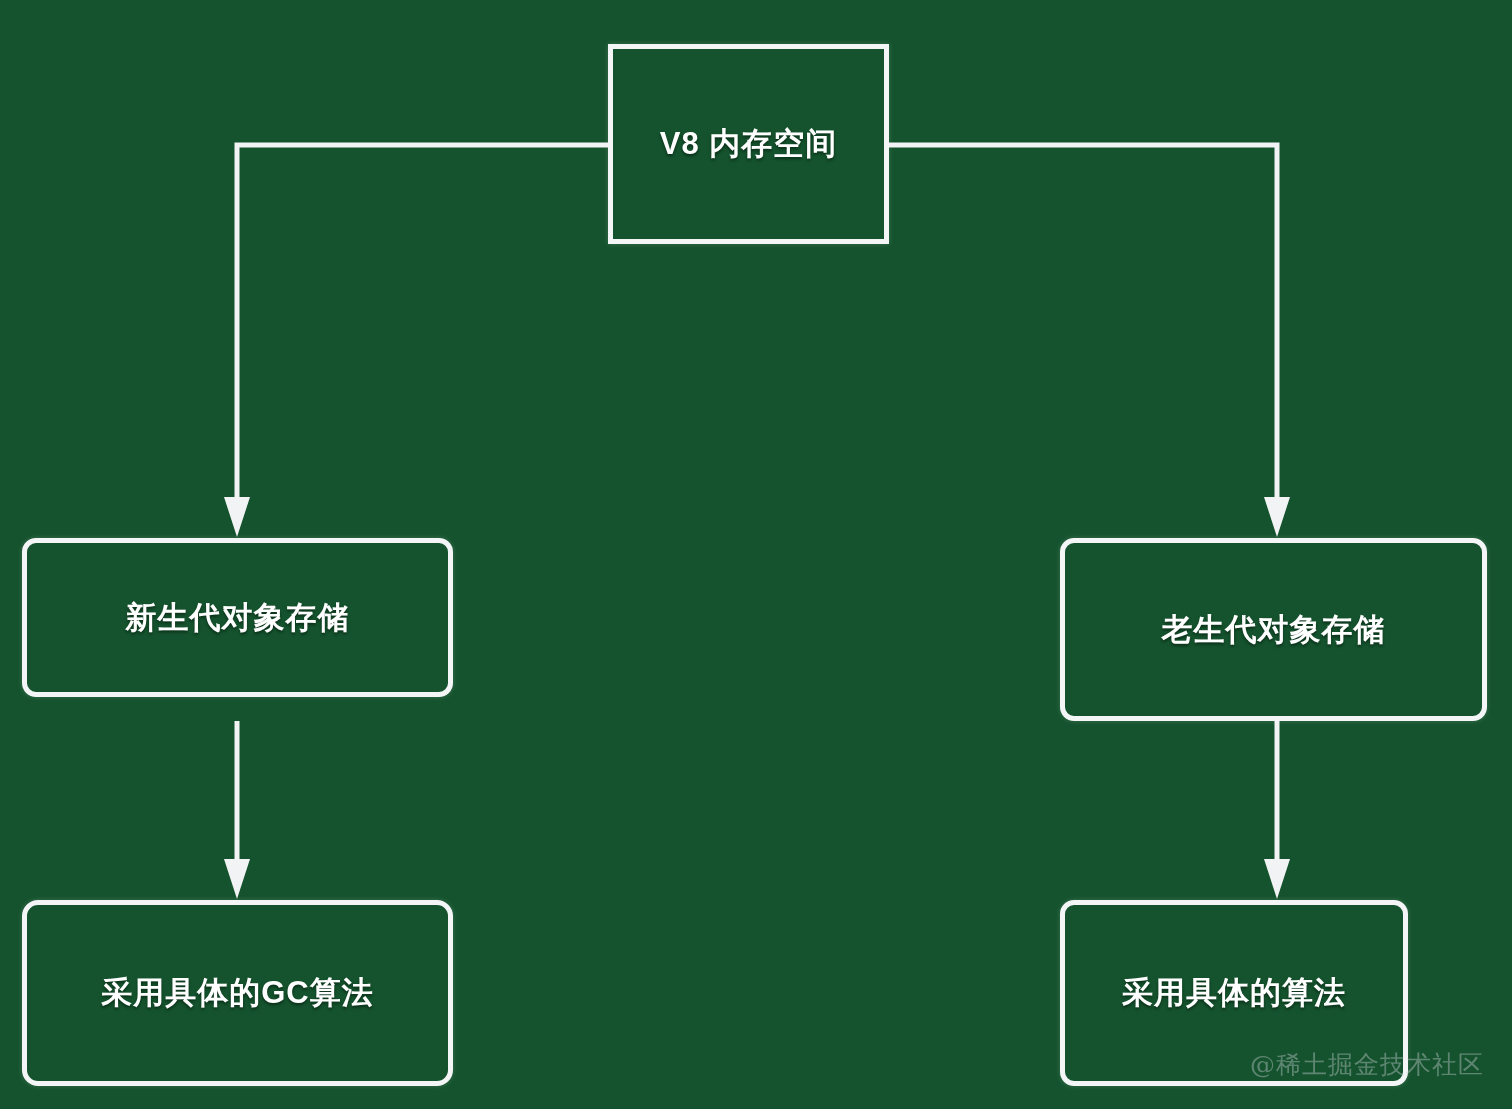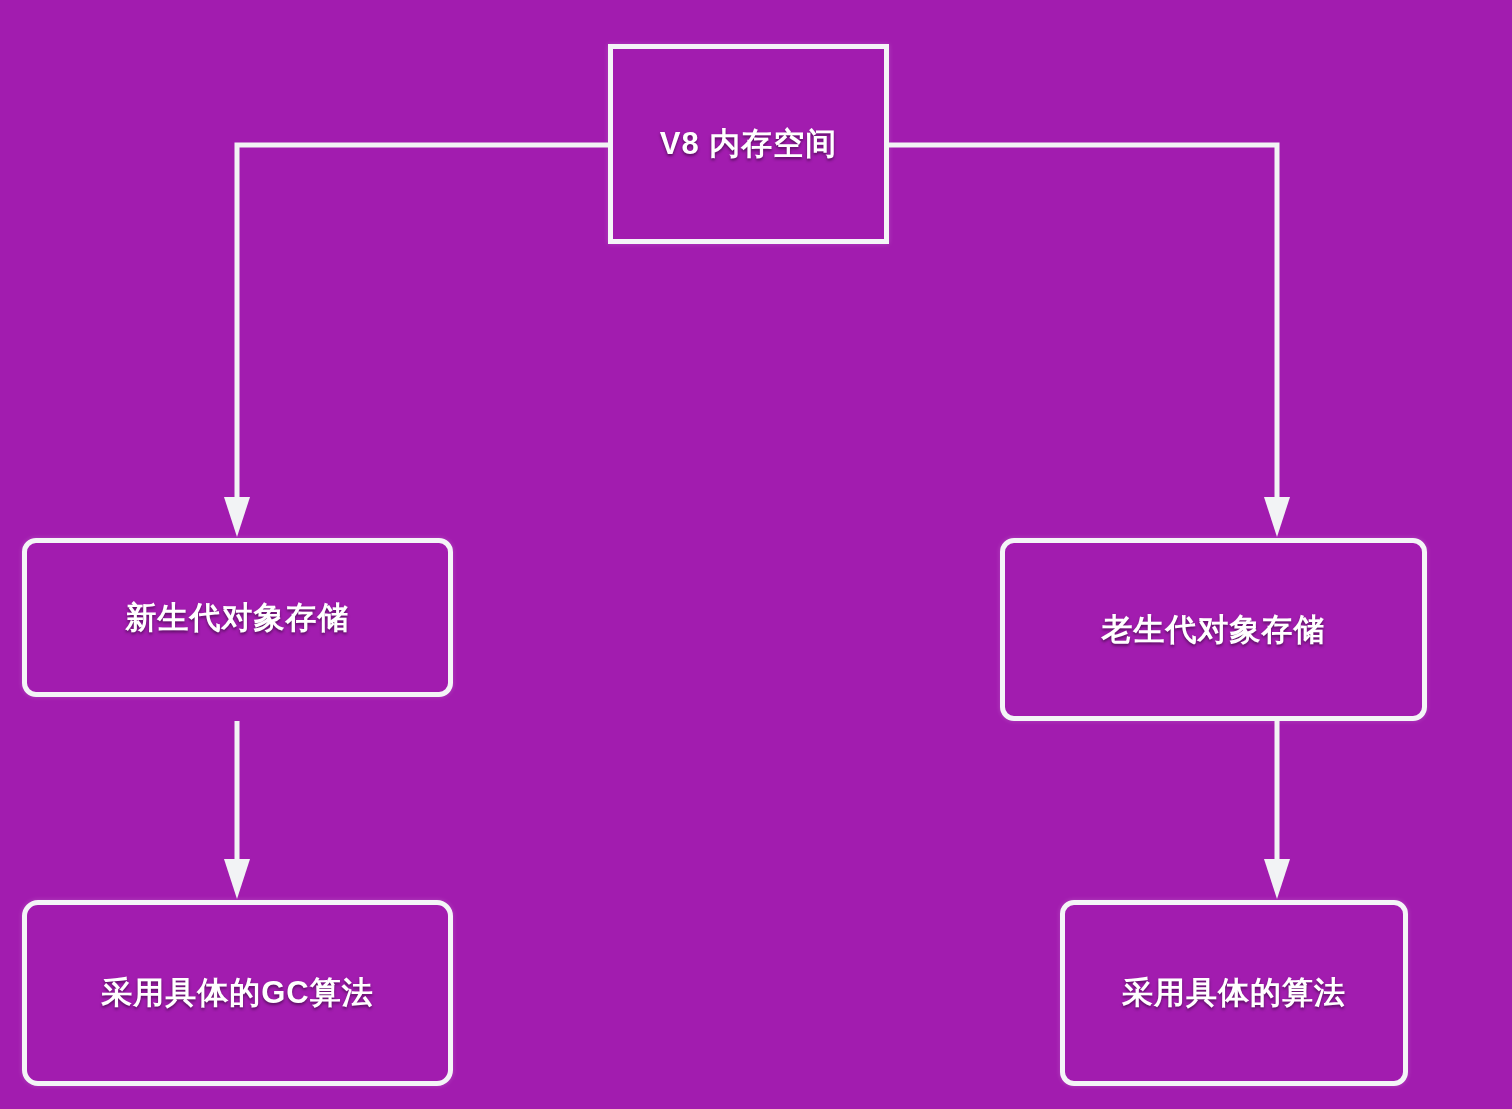--- a/index.html
+++ b/index.html
@@ -9,21 +9,21 @@
     background: #40444f;
   }
   body {
     font-family: "Liberation Sans", "DejaVu Sans", sans-serif;
   }
 
   #canvas {
     position: relative;
     width: 1512px;
     height: 1109px;
-    background: #a21caf;
+    background: #14532d;
     overflow: hidden;
   }
 
   
   #connectors {
     position: absolute;
     left: 0;
     top: 0;
     width: 1512px;
     height: 1109px;
@@ -62,21 +62,21 @@
     letter-spacing: 1px;
     line-height: 1.2;
     white-space: nowrap;
     text-shadow: 0 2px 3px rgba(0,0,0,0.45);
     user-select: none;
   }
 
   
   #node-root      { left: 608px;  top: 44px;  width: 281px; height: 200px; }
   #node-young     { left: 22px;   top: 538px; width: 431px; height: 159px; }
-  #node-old       { left: 1000px; top: 538px; width: 427px; height: 183px; }
+  #node-old       { left: 1060px; top: 538px; width: 427px; height: 183px; }
   #node-young-gc  { left: 22px;   top: 900px; width: 431px; height: 186px; border-radius: 16px; }
   #node-old-gc    { left: 1060px; top: 900px; width: 348px; height: 186px; }
 
   
   #watermark {
     position: absolute;
     right: 28px;
     bottom: 28px;
     color: rgba(206, 210, 218, 0.40);
     font-family: "DejaVu Serif", "Liberation Serif", serif;
@@ -127,14 +127,15 @@
   </div>
 
   <div class="node rounded" id="node-young-gc">
     <span class="node-label">采用具体的GC算法</span>
   </div>
 
   <div class="node rounded" id="node-old-gc">
     <span class="node-label">采用具体的算法</span>
   </div>
 
+  <div id="watermark">@稀土掘金技术社区</div>
 
 </div>
 
 </body></html>

